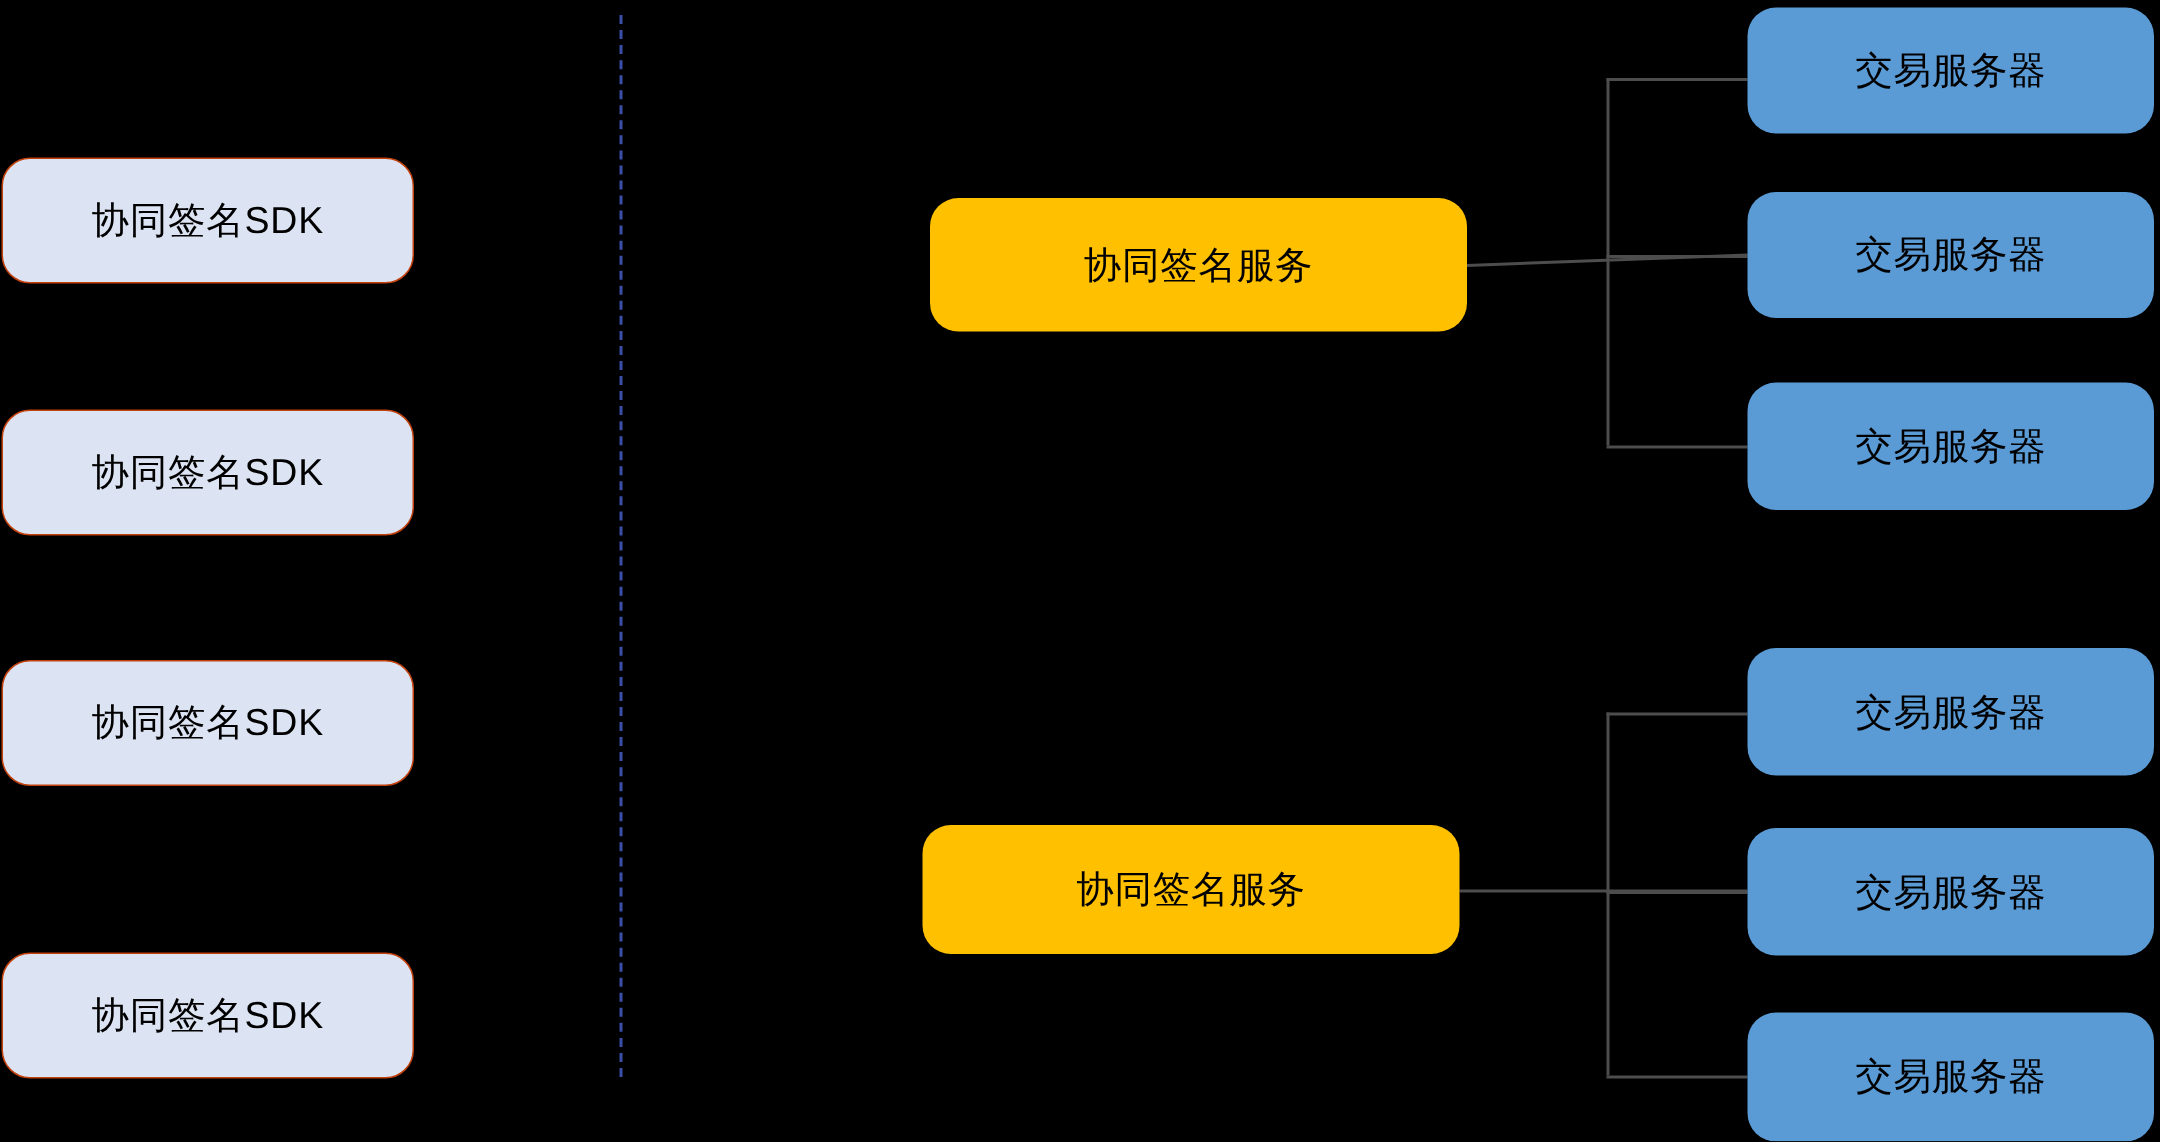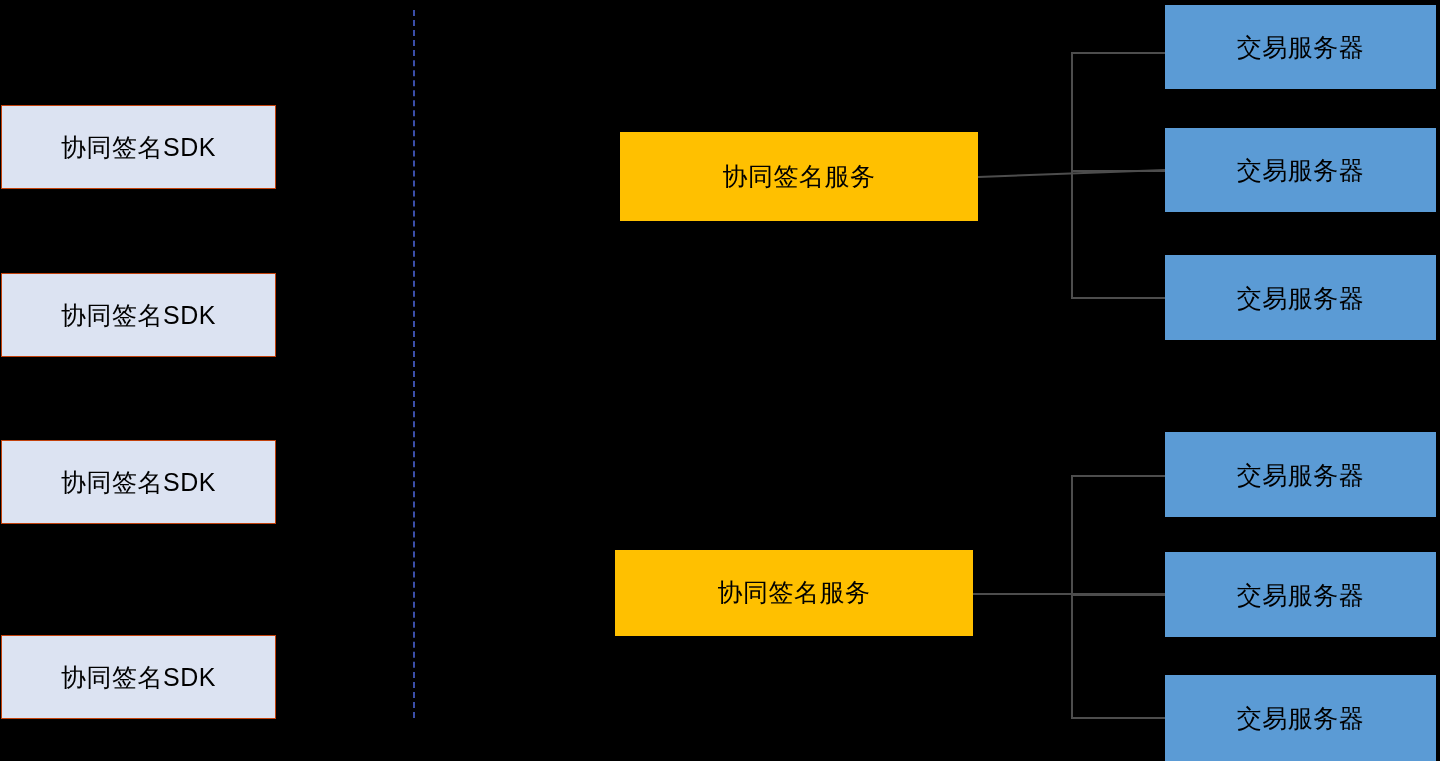--- a/index.html
+++ b/index.html
@@ -22,29 +22,29 @@
     display: flex;
     align-items: center;
     justify-content: center;
     text-align: center;
     color: #000000;
     font-size: 25px;
     line-height: 1.2;
     letter-spacing: 0.5px;
     white-space: nowrap;
     user-select: none;
+    border-radius: 19px;
   }
   .node-sdk {
     background: #dce3f2;
     border: 1px solid #c2410c;
   }
   .node-service {
     background: #ffc000;
     border: none;
-    font-family: Liberation Serif, serif;
   }
   .node-server {
     background: #5b9bd5;
     border: none;
   }
   .divider {
     position: absolute;
     width: 0;
     border-left: 2px dashed #3b4ea8;
   }

